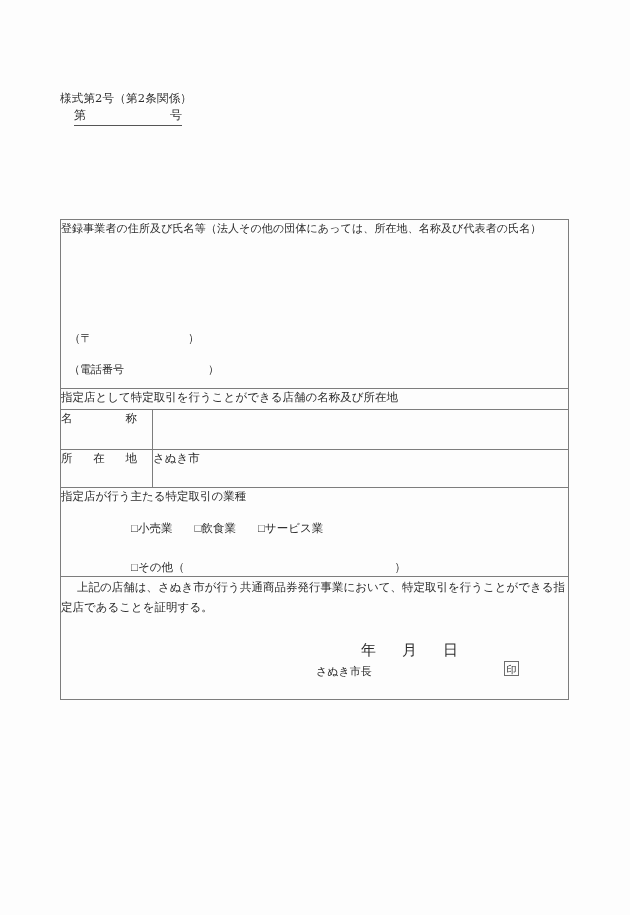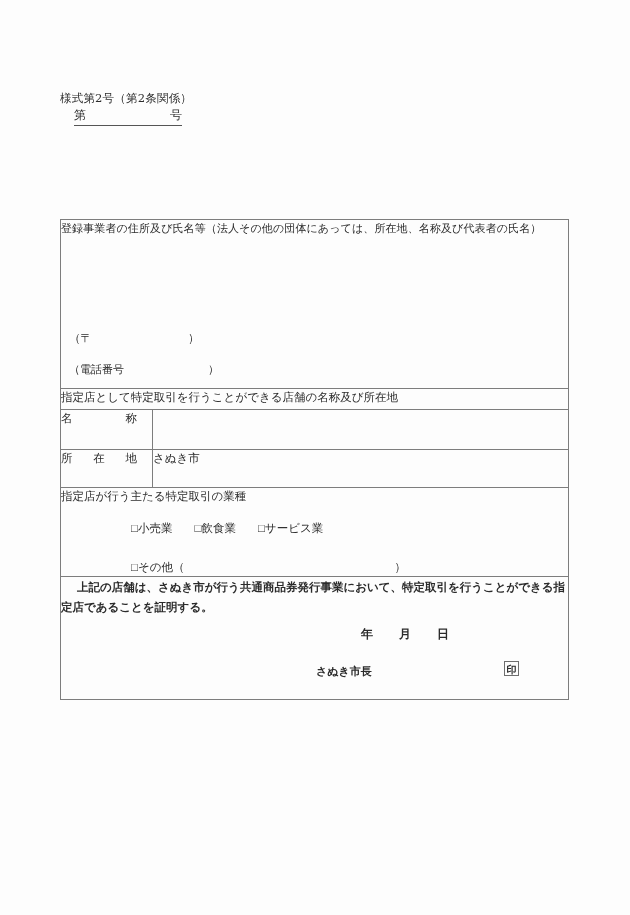--- a/index.html
+++ b/index.html
@@ -165,32 +165,31 @@
     font-size: 11.5px;
     white-space: nowrap;
   }
   .biztype-other .other-blank { display: inline-block; width: 210px; }
 
   
   .cell-certify {
     height: 122px;
     padding: 10px 14px 0 10px;
     position: relative;
-    font-weight: bold;
   }
   .certify-text {
     font-size: 11.5px;
     line-height: 1.75;
     text-indent: 16px;
   }
   .certify-date {
     position: absolute;
     left: 300px;
-    top: 48px;
-    font-size: 12px;
+    top: 62px;
+    font-size: 15px;
     white-space: nowrap;
   }
   .certify-date .d-gap { display: inline-block; width: 26px; }
   .certify-signer {
     position: absolute;
     left: 255px;
     top: 86px;
     font-size: 11px;
     white-space: nowrap;
   }

